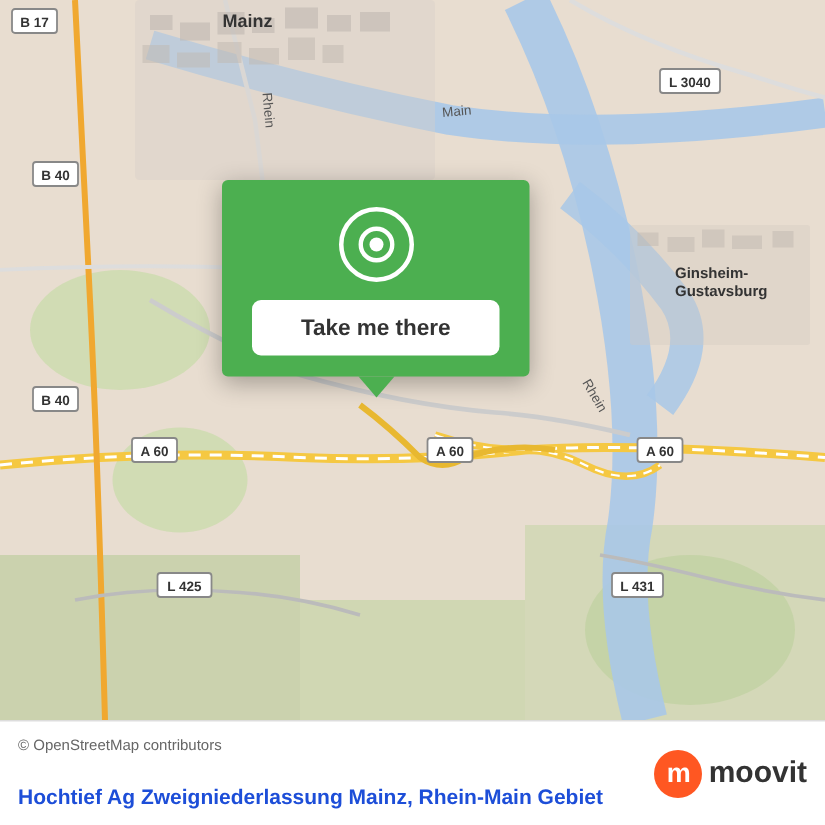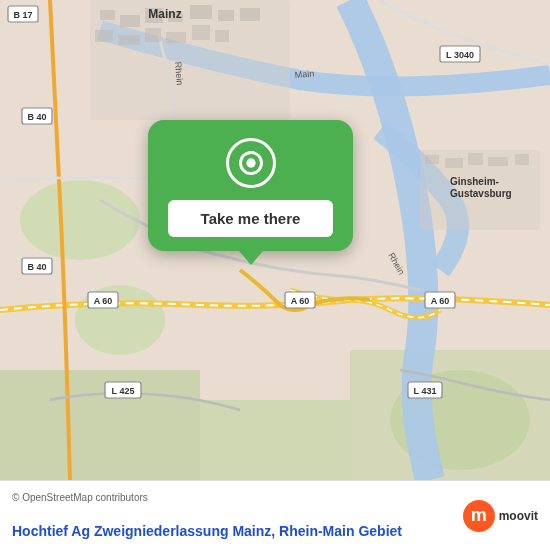--- a/index.html
+++ b/index.html
@@ -28,21 +28,21 @@
       top: 0; left: 0;
     }
 
     
     .popup-card {
       position: absolute;
       top: 120px;
       left: 148px;
       width: 205px;
       background: #4CAF50;
-      border-radius: 16px;
+      border-radius: 4px;
       display: flex;
       flex-direction: column;
       align-items: center;
       padding: 18px 20px 14px;
       box-shadow: 0 4px 16px rgba(0,0,0,0.3);
       z-index: 10;
     }
 
     .popup-card::after {
       content: '';
@@ -128,21 +128,21 @@
       font-size: 18px;
       width: 32px;
       height: 32px;
       border-radius: 50%;
       display: flex;
       align-items: center;
       justify-content: center;
     }
 
     .moovit-text {
-      font-size: 12px;
+      font-size: 20px;
       font-weight: bold;
       color: #333;
     }
   </style>
 </head>
 <body>
 
 <div id="map-container">
 
   <svg class="map-svg" viewBox="0 0 550 480" xmlns="http://www.w3.org/2000/svg">

